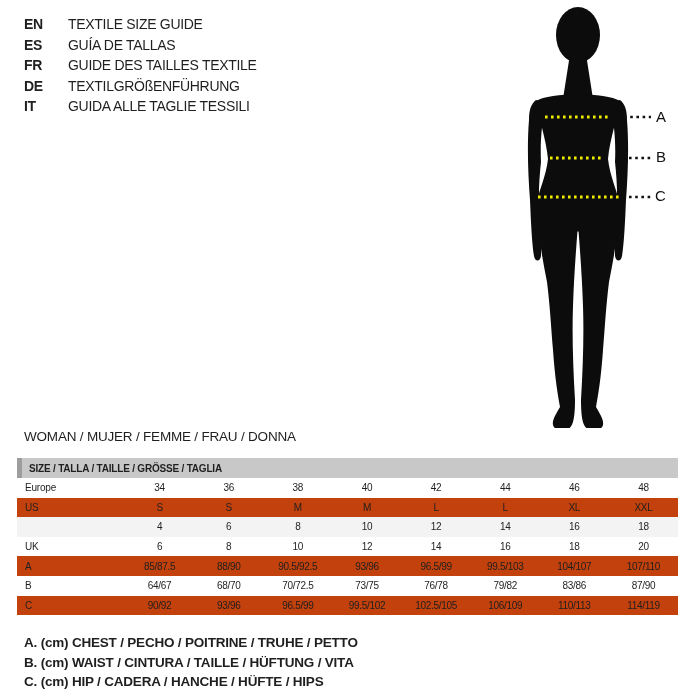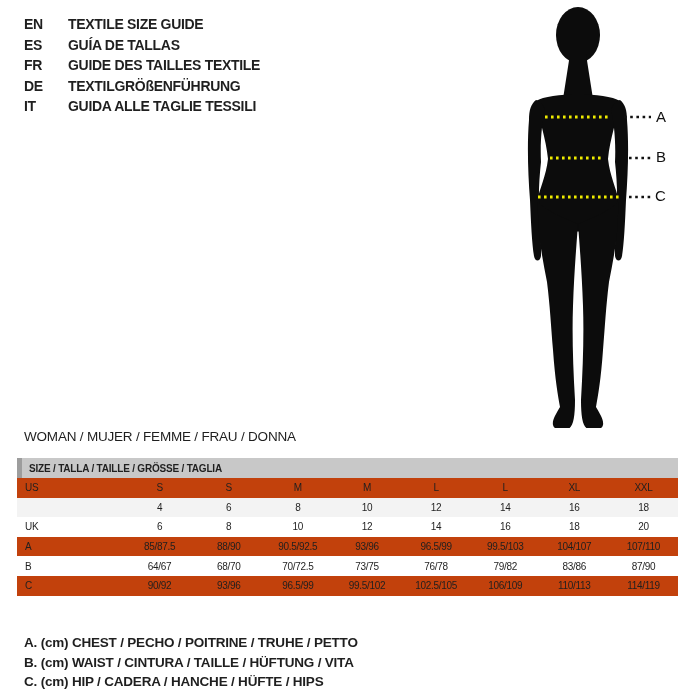--- a/index.html
+++ b/index.html
@@ -4,21 +4,21 @@
 <style>
   html,body{margin:0;padding:0;background:#fff;}
   .canvas{
     position:relative;width:700px;height:700px;background:#ffffff;overflow:hidden;
     font-family:"Liberation Sans","DejaVu Sans",sans-serif;color:#1f1f1f;
   }
   
   .lang-list{position:absolute;left:24px;top:14px;}
   .lang-row{display:flex;height:20.5px;align-items:center;}
   .lang-code{width:44px;font-size:14px;font-weight:bold;letter-spacing:-0.3px;}
-  .lang-label{font-size:14px;font-weight:bold;letter-spacing:-0.3px;white-space:nowrap;text-align:right;}
+  .lang-label{font-size:14px;font-weight:normal;letter-spacing:-0.3px;white-space:nowrap;text-align:right;}
   
   .figure-area{position:absolute;left:0;top:0;width:700px;height:440px;}
   .figure-svg{position:absolute;left:490px;top:4px;}
   .marker{position:absolute;font-size:15px;line-height:16px;color:#111;}
   .marker-a{left:656px;top:109px;}
   .marker-b{left:656px;top:149px;}
   .marker-c{left:655px;top:188px;}
   
   .section-title{position:absolute;left:24px;top:429px;font-size:13.5px;font-weight:normal;letter-spacing:-0.2px;white-space:nowrap;}
   
@@ -131,20 +131,31 @@
   </div>
 
   <div class="section-title">WOMAN / MUJER / FEMME / FRAU / DONNA</div>
 
   <div class="size-table">
     <div class="thead">
       <span class="thead-accent"></span>
       <span class="thead-text">SIZE / TALLA / TAILLE / GRÖSSE / TAGLIA</span>
     </div>
 
+    <div class="trow">
+      <span class="tlabel">Europe</span>
+      <span class="tcell">34</span>
+      <span class="tcell">36</span>
+      <span class="tcell">38</span>
+      <span class="tcell">40</span>
+      <span class="tcell">42</span>
+      <span class="tcell">44</span>
+      <span class="tcell">46</span>
+      <span class="tcell">48</span>
+    </div>
 
     <div class="trow shade-g">
       <span class="tlabel">US</span>
       <span class="tcell">S</span>
       <span class="tcell">S</span>
       <span class="tcell">M</span>
       <span class="tcell">M</span>
       <span class="tcell">L</span>
       <span class="tcell">L</span>
       <span class="tcell">XL</span>

